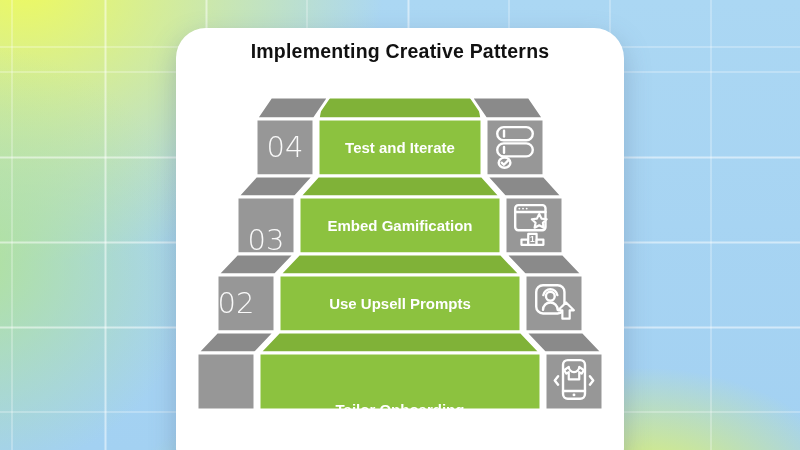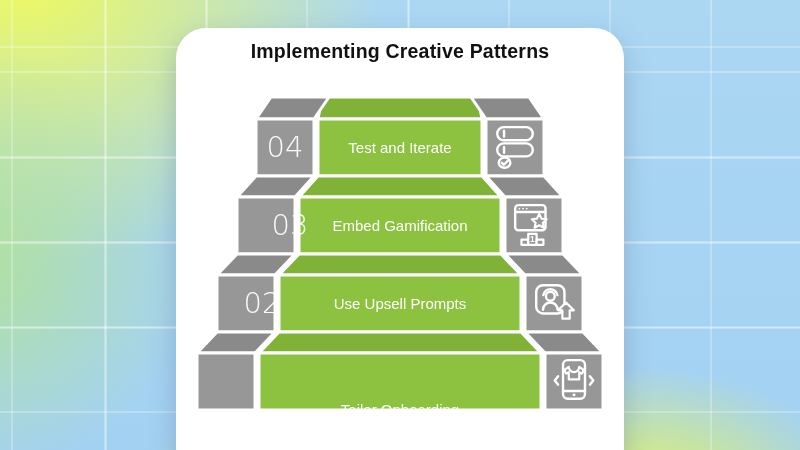--- a/index.html
+++ b/index.html
@@ -22,21 +22,21 @@
   .title{position:absolute;top:12px;left:0;right:0;text-align:center;font-size:19.5px;font-weight:bold;
     color:var(--title-color,#111);letter-spacing:.2px;}
   svg.stairs{position:absolute;left:0;top:0;}
   .stairs .f{stroke:#fff;stroke-width:3;stroke-linejoin:round;}
   .f-gray{fill:var(--gray,#979797);}
   .f-gray-top{fill:var(--gray-top,#8a8a8a);}
   .f-green{fill:var(--green,#8cc23f);}
   .f-green-top{fill:var(--green-top,#80b238);}
   .num{position:absolute;width:58px;height:57px;line-height:57px;text-align:center;font-size:29px;
     font-family:"DejaVu Sans",sans-serif;font-weight:200;color:rgba(255,255,255,.95);}
-  .lbl{position:absolute;height:57px;line-height:57px;text-align:center;font-weight:normal;font-size:15px;color:#fff;}
+  .lbl{position:absolute;height:57px;line-height:57px;text-align:center;font-weight:bold;font-size:15px;color:#fff;}
   .icon{position:absolute;width:46px;height:46px;}
   .icon svg{width:100%;height:100%;}
   .ic{stroke:#fff;stroke-width:2.3;fill:none;stroke-linecap:round;stroke-linejoin:round;}
   .ic-fill{stroke:#fff;stroke-width:2.1;fill:var(--gray,#979797);stroke-linecap:round;stroke-linejoin:round;}
   .ic-dot{fill:#fff;stroke:none;}
   .ic-txt{fill:#fff;font-family:"Liberation Sans",sans-serif;font-size:8px;font-weight:bold;text-anchor:middle;}
 </style>
 </head>
 <body>
 
@@ -73,22 +73,22 @@
 
     <polygon class="f f-green-top" points="83,325 365,325 345,304 103,304"></polygon>
     <polygon class="f f-gray-top" points="21,325 79,325 99,304 41,304"></polygon>
     <polygon class="f f-gray-top" points="369,325 427,325 407,304 349,304"></polygon>
     <rect class="f f-gray" x="21" y="325" width="58" height="57"></rect>
     <rect class="f f-green" x="83" y="325" width="282" height="57"></rect>
     <rect class="f f-gray" x="369" y="325" width="58" height="57"></rect>
   </svg>
 
   <div class="num" style="left:80px;top:91px;">04</div>
-  <div class="num" style="left:61px;top:169px;margin-left:24px;">03</div>
-  <div class="num" style="left:57px;top:247px;">02</div>
+  <div class="num" style="left:61px;top:184px;">03</div>
+  <div class="num" style="left:31px;top:247px;">02</div>
 
   <div class="lbl" style="left:142px;top:91px;width:164px;">Test and Iterate</div>
   <div class="lbl" style="left:123px;top:169px;width:202px;">Embed Gamification</div>
   <div class="lbl" style="left:103px;top:247px;width:242px;">Use Upsell Prompts</div>
   <div class="lbl" style="left:83px;top:325px;width:282px;margin-top:28px;">Tailor Onboarding</div>
 
   <div class="icon" style="left:316px;top:96px;">
     <svg viewBox="0 0 44 44">
       <rect class="ic" x="5" y="3" width="34" height="12.5" rx="6.2"></rect>
       <line class="ic" x1="11.5" y1="6.5" x2="11.5" y2="12"></line>

